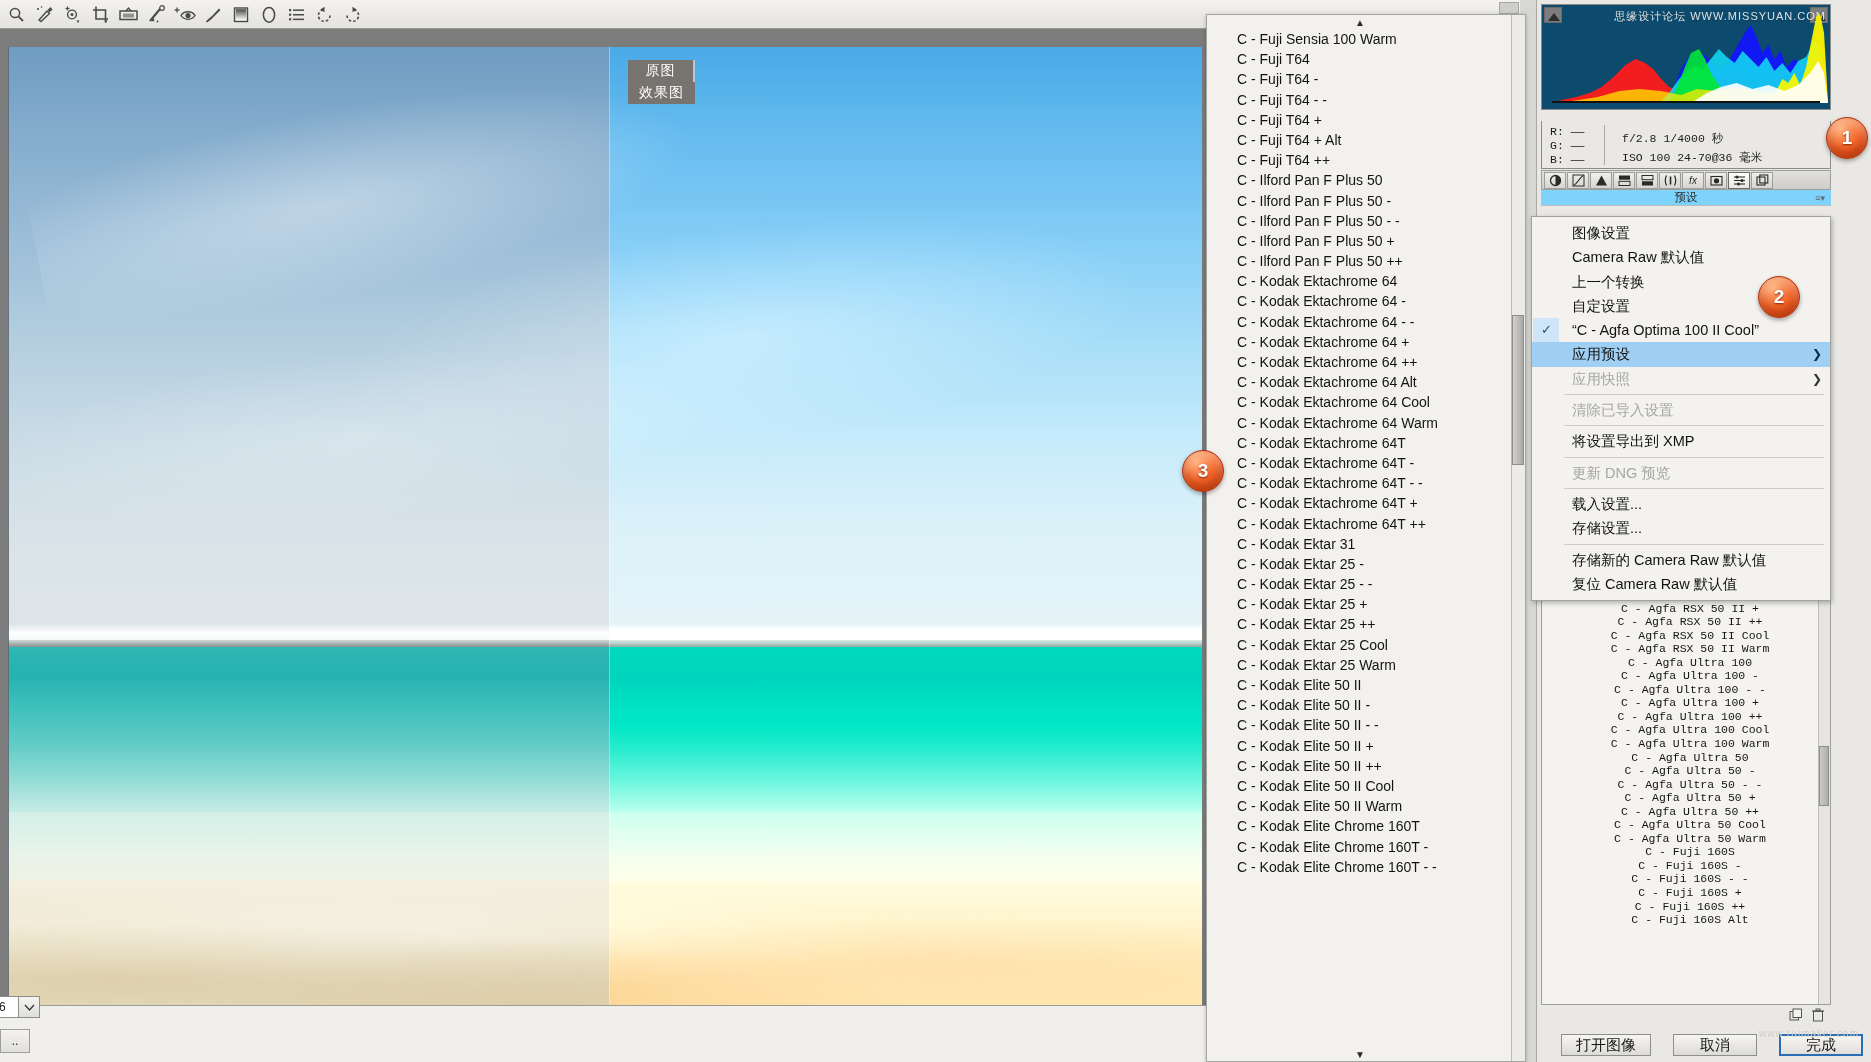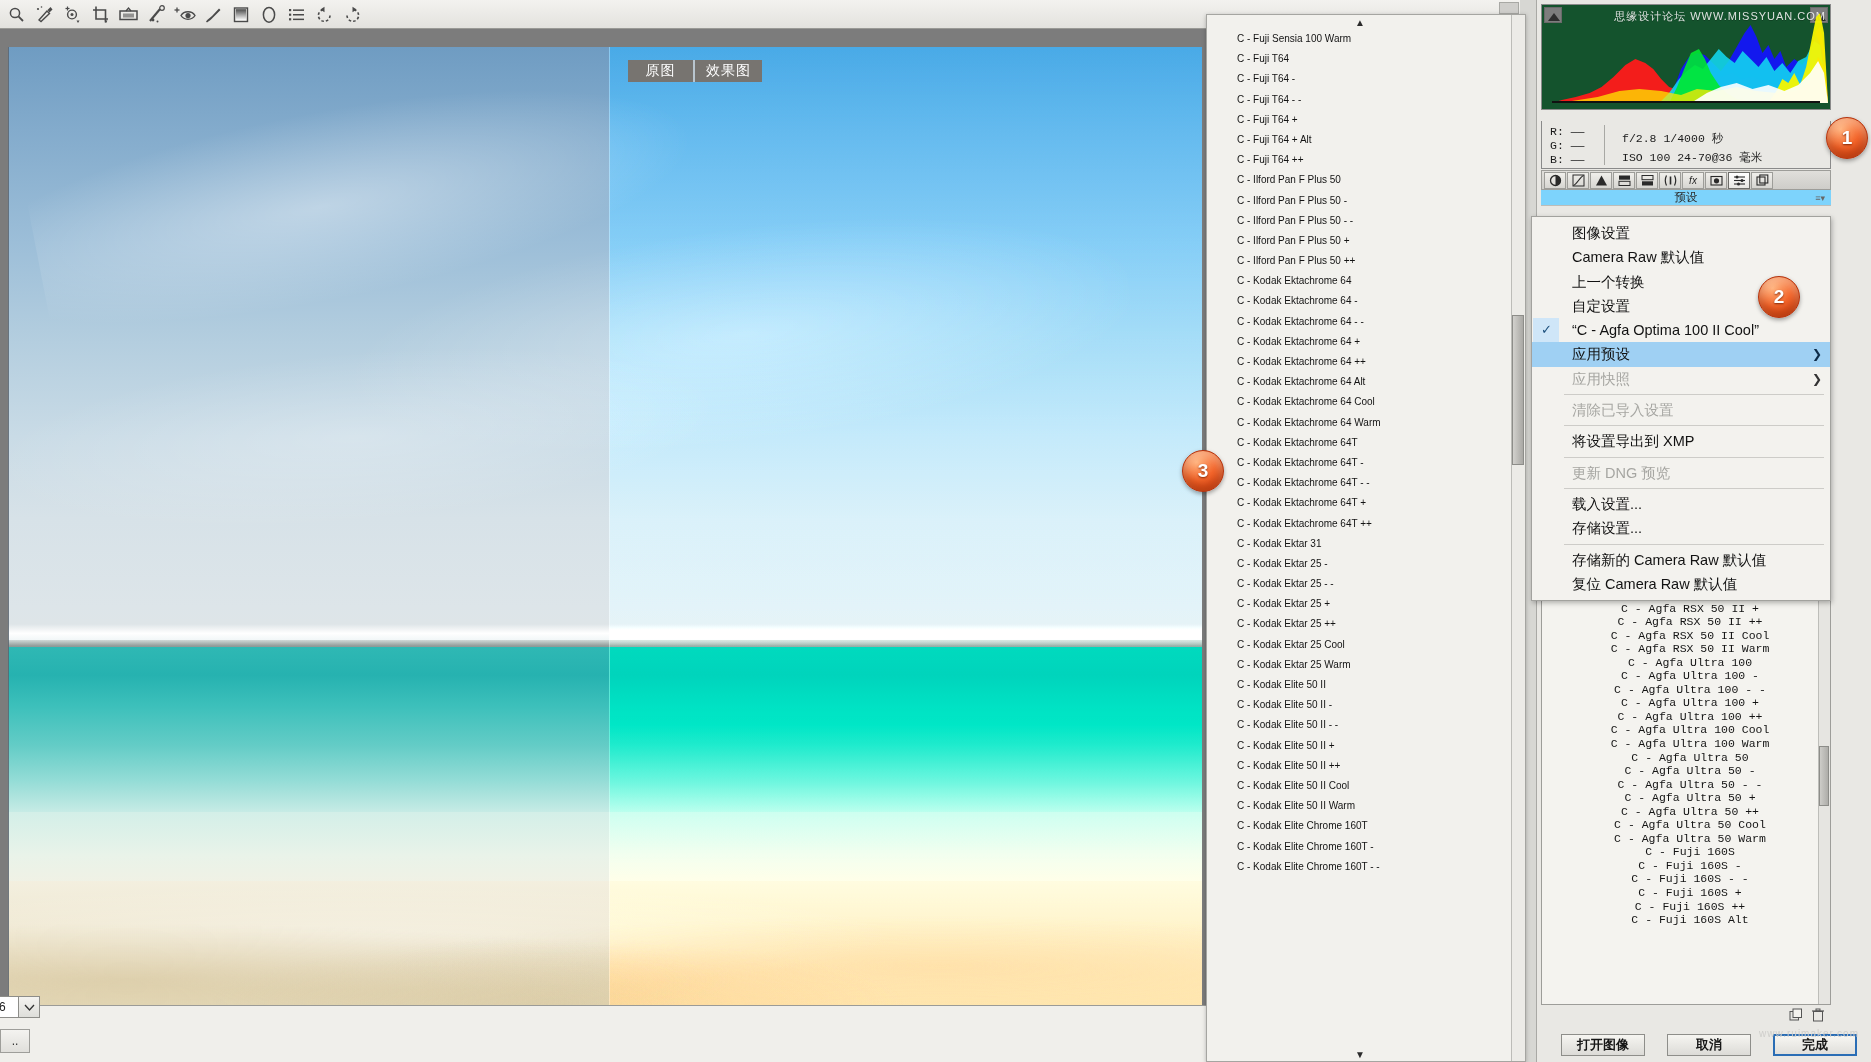--- a/index.html
+++ b/index.html
@@ -96,20 +96,21 @@
   
   .photo-frame{
     position:absolute;inset:0;border-left:1px solid rgba(90,100,110,.85);
     pointer-events:none;
   }
 
   
   .viewtabs{
     position:absolute;left:628px;top:31px;display:flex;z-index:6;
     font-size:14px;
+    flex-direction:column;
   }
   .viewtab{
     width:67px;height:22px;display:flex;align-items:center;justify-content:center;
     background:#777470;color:#ffffff;
     border-right:2px solid #b9c6cf;letter-spacing:1px;
   }
   .viewtab:last-child{border-right:none}
 
   
   .zoombox{
@@ -139,21 +140,21 @@
     font-size:12.5px;color:#1d3f8f;text-decoration:underline;
   }
 
   
   .rightpanel{
     position:absolute;left:1536px;top:0;width:335px;height:1062px;
     background:#e9e8e4;border-left:1px solid #a9a9a5;
   }
   .histobox{
     position:absolute;left:4px;top:4px;width:290px;height:106px;
-    background:#14532d;border:1px solid #8a8a8a;overflow:hidden;
+    background:#0c4a6e;border:1px solid #8a8a8a;overflow:hidden;
   }
   .clipL,.clipR{position:absolute;top:2px;width:18px;height:16px;background:#7d7d7d;border:1px solid #6a6a6a;}
   .clipL{left:2px}.clipR{right:2px}
   .clipL:after,.clipR:after{
     content:"";position:absolute;left:3px;top:5px;border-left:6px solid transparent;
     border-right:6px solid transparent;border-bottom:8px solid #2e2e2e;
   }
   .watermark{
     position:absolute;right:4px;top:4px;font-size:11px;color:#efefef;
     letter-spacing:1px;opacity:.92;font-family:"Liberation Sans",sans-serif;
@@ -210,22 +211,22 @@
     position:absolute;left:4px;top:1006px;width:290px;height:20px;
     display:flex;justify-content:flex-end;gap:8px;align-items:center;padding-right:6px;
     font-size:12px;color:#3a3a3a;
   }
   .btnrow{
     position:absolute;left:0;top:1031px;width:335px;height:28px;
     display:flex;align-items:center;gap:22px;padding-left:24px;
   }
   .btn{
     height:22px;padding:0 14px;background:linear-gradient(#f6f5f1,#dcdbd7);
-    border:1px solid #8e8e8a;font-size:13px;color:#161616;
-    display:flex;align-items:center;justify-content:center;min-width:84px;font-weight:bold;
+    border:1px solid #8e8e8a;font-size:15px;color:#161616;
+    display:flex;align-items:center;justify-content:center;min-width:84px;
   }
   .btn.primary{border:2px solid #2a6db5;background:linear-gradient(#f7f6f2,#e0dfdb);}
   .wm2{
     position:absolute;right:12px;top:1028px;font-size:10px;color:#cfcecb;letter-spacing:1px;text-align:center;
   }
 
   
   .bigdrop{
     position:absolute;left:1206px;top:14px;width:320px;height:1048px;
     background:#f2f1ed;border:1px solid #a5a5a1;
@@ -237,21 +238,21 @@
     display:flex;align-items:center;justify-content:center;font-size:10px;color:#2b2b2b;
     background:#f2f1ed;
   }
   .bigdrop .upArrow{top:0}
   .bigdrop .dnArrow{bottom:0}
   .bigdrop .items{
     position:absolute;left:0;top:14px;width:306px;bottom:14px;overflow:hidden;
     padding-left:30px;
   }
   .bigitem{
-    height:20.2px;line-height:20.2px;font-size:10px;color:#131313;white-space:nowrap;
+    height:20.2px;line-height:20.2px;font-size:14px;color:#131313;white-space:nowrap;
   }
   .bigdrop .vtrack{
     position:absolute;right:0;top:0;width:14px;height:100%;background:#ecebe7;
     border-left:1px solid #bcbcb8;
   }
   .bigdrop .vthumb{
     position:absolute;right:1px;top:300px;width:12px;height:150px;
     background:linear-gradient(90deg,#d2d1cd,#a9a8a4);border:1px solid #8d8d89;
   }
 

